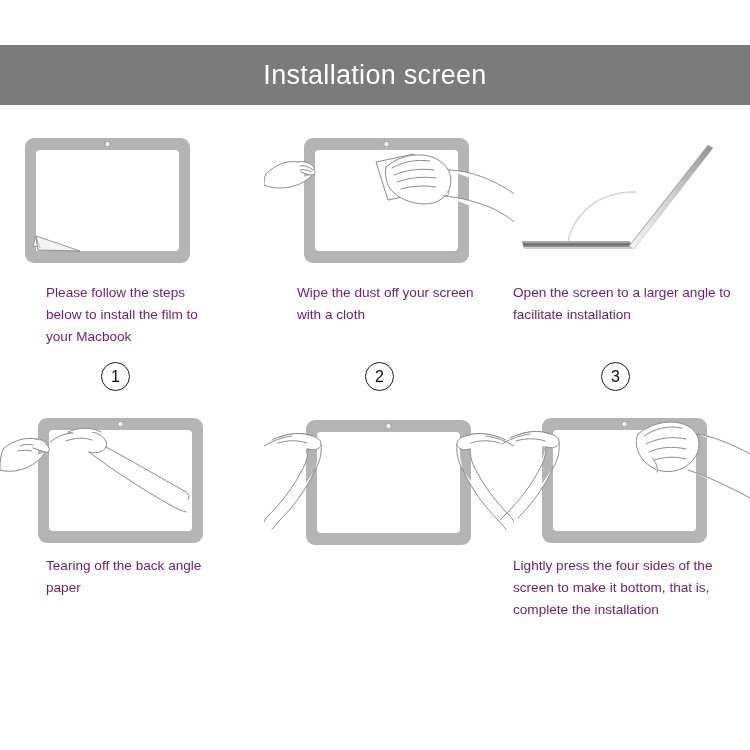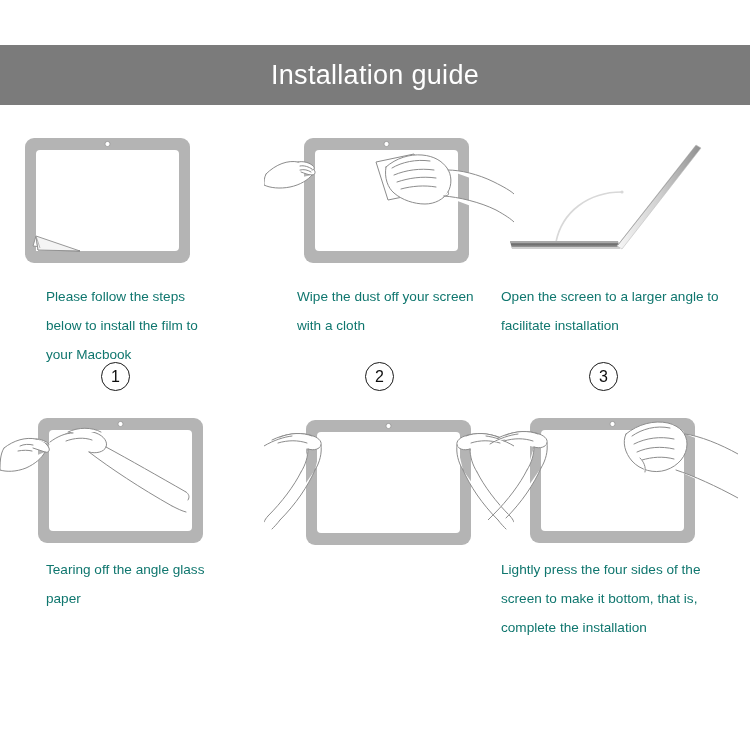--- a/index.html
+++ b/index.html
@@ -51,38 +51,38 @@
     top: 130px;
     width: 750px;
     height: 610px;
   }
   .cell {
     position: absolute;
     width: 250px;
   }
   .cell.c0 { left: 0px; }
   .cell.c1 { left: 264px; }
-  .cell.c2 { left: 488px; }
+  .cell.c2 { left: 500px; }
   .cell.r0 { top: 0px;   height: 280px; }
   .cell.r1 { top: 280px; height: 300px; }
 
   .art {
     position: relative;
     width: 250px;
     height: 140px;
   }
   .art svg { display: block; }
 
   .caption {
     position: absolute;
     left: 0;
     width: 250px;
     font-size: 13.6px;
-    line-height: 29px;
-    color: #0f766e;
+    line-height: 22px;
+    color: #701a75;
     padding: 0 22px 0 46px;
     box-sizing: border-box;
   }
   .cell.c0 .caption { padding: 0 28px 0 46px; }
   .cell.c1 .caption { padding: 0 14px 0 33px; }
   .cell.c2 .caption { padding: 0 10px 0 13px; }
 
   .cell.r0 .caption { top: 152px; }
   .cell.r1 .caption { top: 145px; }
 
@@ -104,21 +104,21 @@
   .cell.c0 .step-badge { left: 101px; }
   .cell.c1 .step-badge { left: 101px; }
   .cell.c2 .step-badge { left: 101px; }
 </style>
 </head>
 <body>
 
 <div id="page">
 
   <div class="header-bar">
-    <div class="header-title">Installation guide</div>
+    <div class="header-title">Installation screen</div>
   </div>
 
   <div class="grid">
 
     <div class="cell r0 c0">
       <div class="art">
         <svg width="250" height="140" viewBox="0 0 250 140">
 
           <rect x="25" y="8" width="165" height="125" rx="9" ry="9" fill="#b4b4b4"></rect>
 
@@ -224,21 +224,21 @@
             <path d="M66 31 C74 28 84 27 92 30"></path>
             <path d="M50 32 C58 26 66 23 73 23"></path>
 
             <path d="M89 42 C110 58 140 78 172 96"></path>
             <path d="M106 37 C130 50 158 66 186 82"></path>
             <path d="M172 96 C178 99 182 101 186 102"></path>
             <path d="M186 82 C189 84 190 87 188 90"></path>
           </g>
         </svg>
       </div>
-      <div class="caption">Tearing off the angle glass paper</div>
+      <div class="caption">Tearing off the back angle paper</div>
 
     </div>
 
     <div class="cell r1 c1">
       <div class="art">
         <svg width="250" height="140" viewBox="0 0 250 140">
           <rect x="42" y="10" width="165" height="125" rx="9" ry="9" fill="#b4b4b4"></rect>
           <rect x="53" y="22" width="143" height="101" rx="4" ry="4" fill="#ffffff"></rect>
           <circle cx="124.5" cy="16" r="2.6" fill="#ffffff" stroke="#9a9a9a" stroke-width="0.9"></circle>
 

